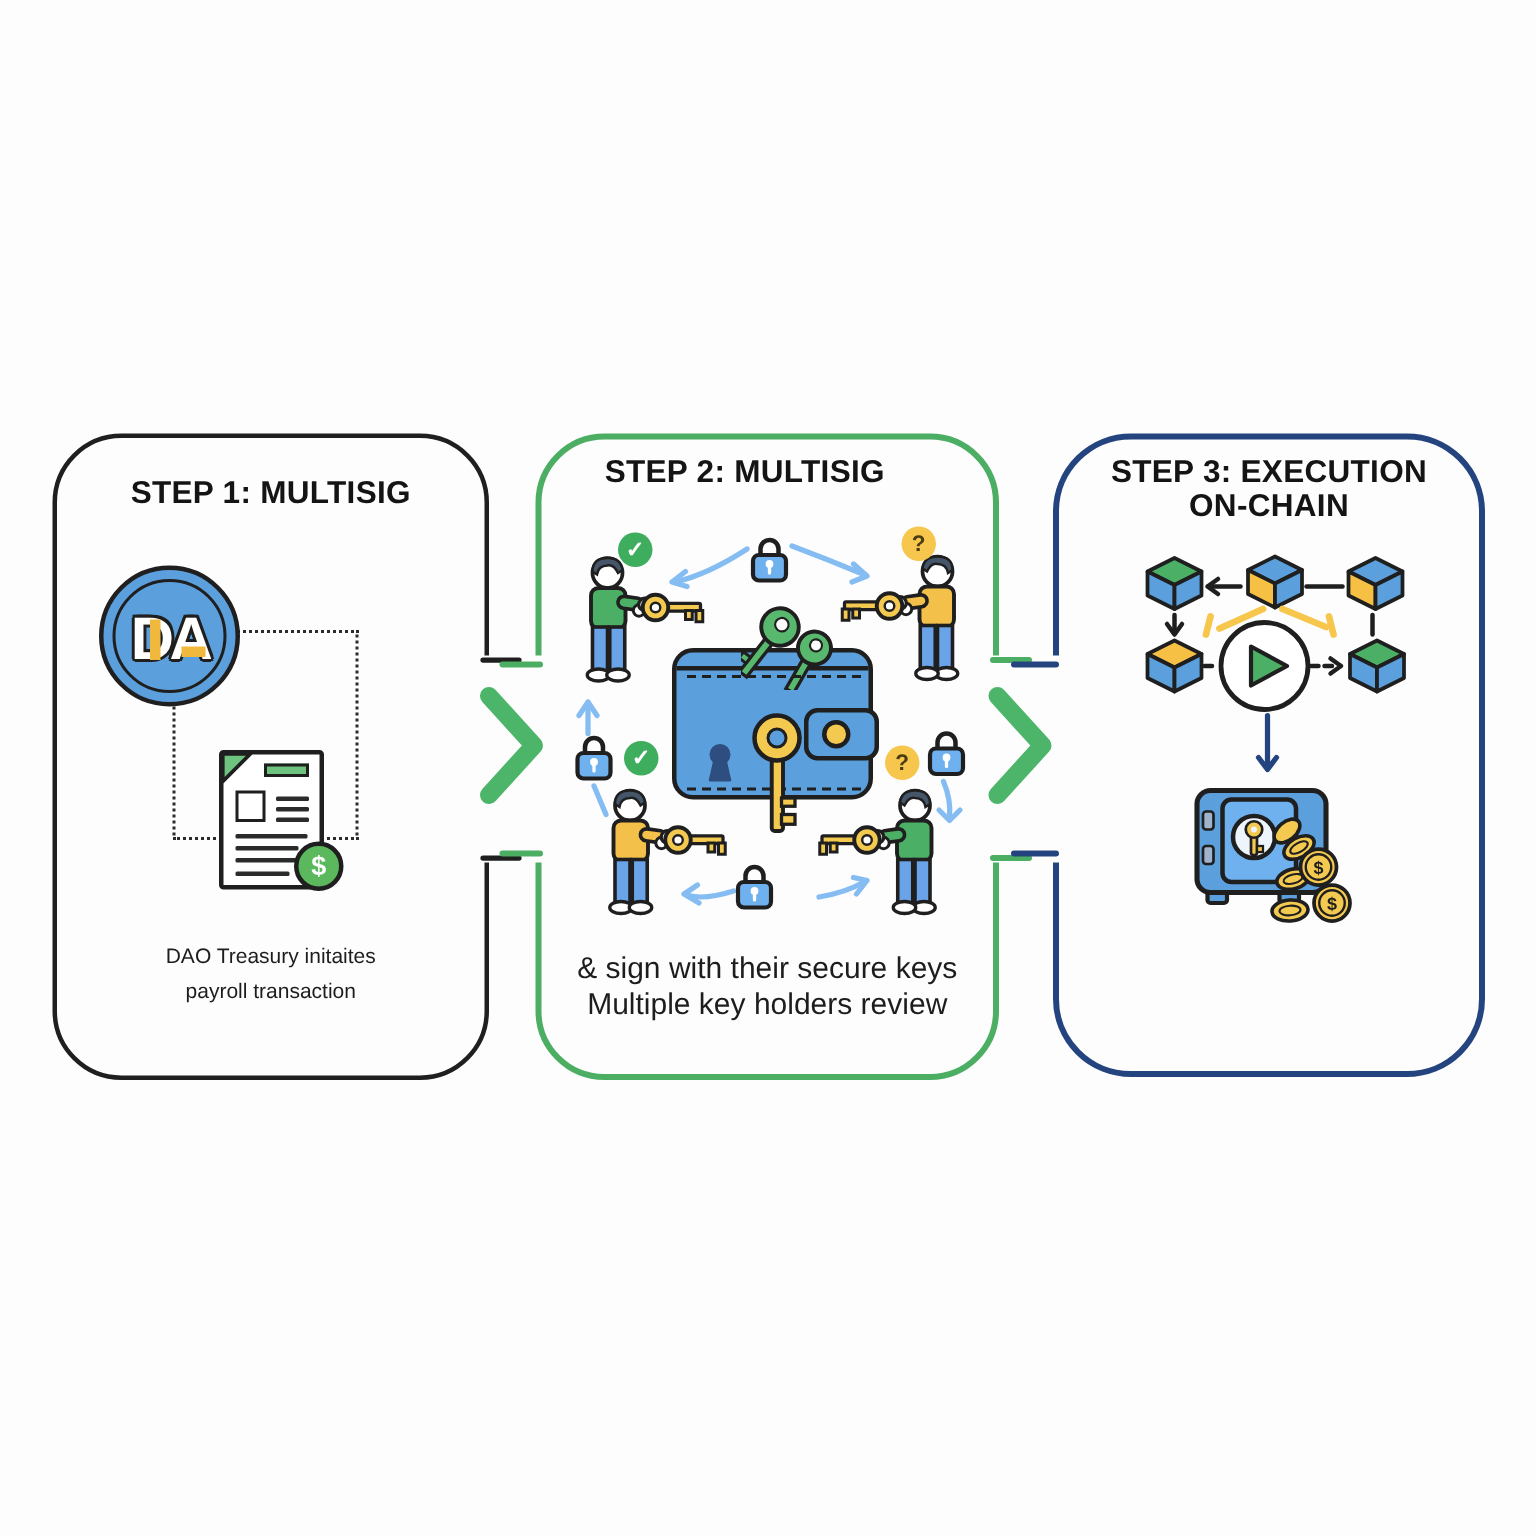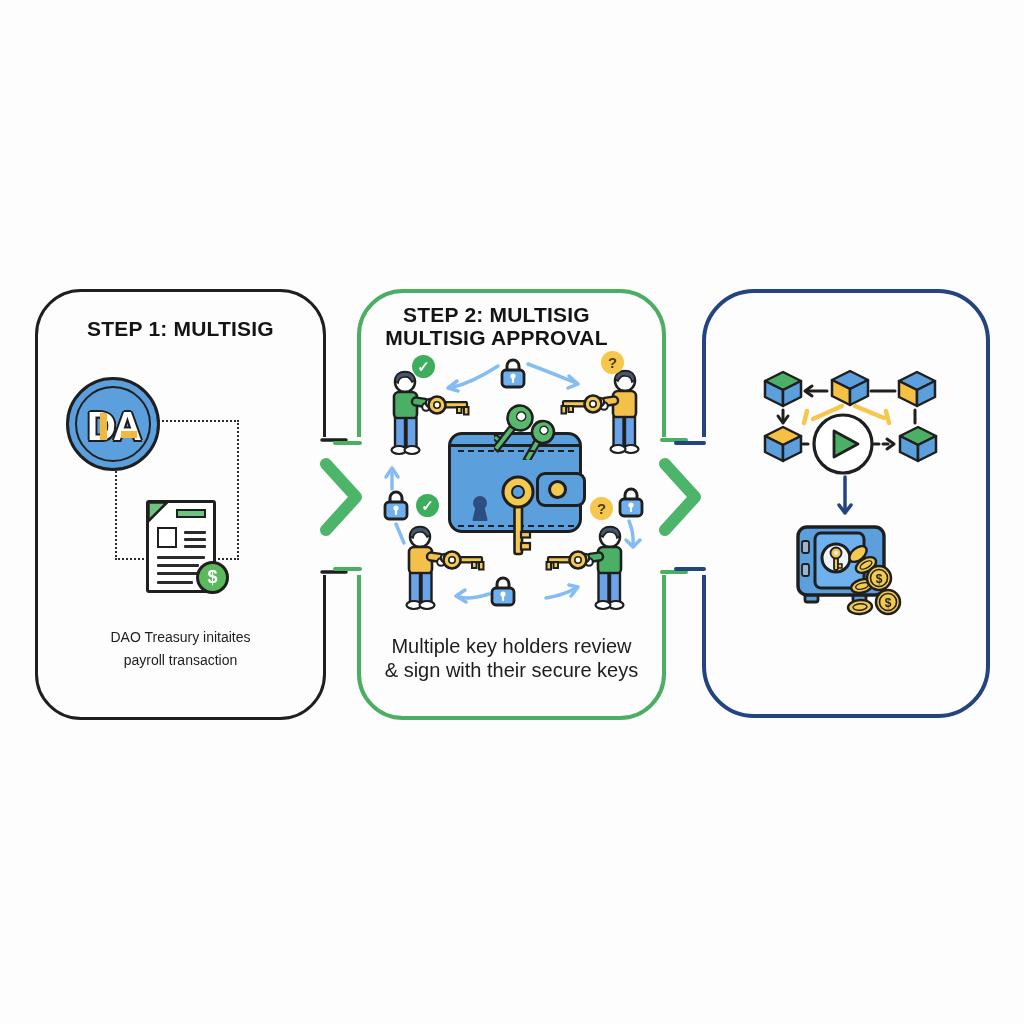--- a/index.html
+++ b/index.html
@@ -124,21 +124,20 @@
   <div class="doc-line" style="left:157px;top:581px;width:36px;height:3px;"></div>
   <div class="dollar-badge" style="left:196px;top:561px;">$</div>
 
   <div class="caption small" style="left:39px;top:626px;width:283px;">
     <div>DAO Treasury initaites</div>
     <div>payroll transaction</div>
   </div>
 
   <div class="title" style="left:346px;top:303px;width:301px;">
     <div>STEP 2: MULTISIG</div>
-    <div>MULTISIG APPROVAL</div>
   </div>
 
   <svg class="abs content" style="left:500px;top:356px;" width="26" height="34">
     <path d="M7 15 V10 a6 6 0 0 1 12 0 V15" stroke="#1f1f1f" stroke-width="3" fill="none"></path>
     <rect x="2" y="14" width="22" height="17" rx="4" fill="#6fb1ef" stroke="#1f1f1f" stroke-width="2.8"></rect>
     <circle cx="13" cy="20" r="2.6" fill="#ffffff"></circle>
       <rect x="11.9" y="21.5" width="2.2" height="5.5" rx="1" fill="#ffffff"></rect>
   </svg>
   <svg class="abs content" style="left:383px;top:488px;" width="26" height="34">
     <path d="M7 15 V10 a6 6 0 0 1 12 0 V15" stroke="#1f1f1f" stroke-width="3" fill="none"></path>
@@ -277,24 +276,28 @@
   <div class="clasp-btn" style="left:548px;top:480px;"></div>
   <svg class="abs content" style="left:497px;top:474px;z-index:6;" width="46" height="88">
     <rect x="17.5" y="32" width="7.5" height="48" rx="2" fill="#f3c94f" stroke="#1f1f1f" stroke-width="2.6"></rect>
     <rect x="24" y="58" width="9" height="5.5" fill="#f3c94f" stroke="#1f1f1f" stroke-width="2.2"></rect>
     <rect x="24" y="69" width="9" height="6.5" fill="#f3c94f" stroke="#1f1f1f" stroke-width="2.2"></rect>
     <circle cx="21" cy="18" r="15" fill="#f3c94f" stroke="#1f1f1f" stroke-width="3"></circle>
     <circle cx="21" cy="18" r="6" fill="#5b9fdc" stroke="#1f1f1f" stroke-width="2"></circle>
   </svg>
 
   <div class="caption" style="left:361px;top:634px;width:301px;">
+    <div>&amp; sign with their secure keys</div>
     <div>Multiple key holders review</div>
-    <div>&amp; sign with their secure keys</div>
-  </div>
-
+  </div>
+
+  <div class="title" style="left:706px;top:303px;width:280px;">
+    <div>STEP 3: EXECUTION</div>
+    <div>ON-CHAIN</div>
+  </div>
 
   <svg class="abs content" style="left:748px;top:362px;" width="200" height="158" viewBox="0 0 200 158">
 
     <g stroke="#1f1f1f" stroke-width="2.5" stroke-linejoin="round">
       <g transform="translate(15,8)">
         <path d="M20 2 L38 11 L20 20 L2 11 Z" fill="#4caf66"></path>
         <path d="M2 11 L20 20 L20 36 L2 27 Z" fill="#5b9fdc"></path>
         <path d="M20 20 L38 11 L38 27 L20 36 Z" fill="#5b9fdc"></path>
       </g>
       <g transform="translate(82,7)">

